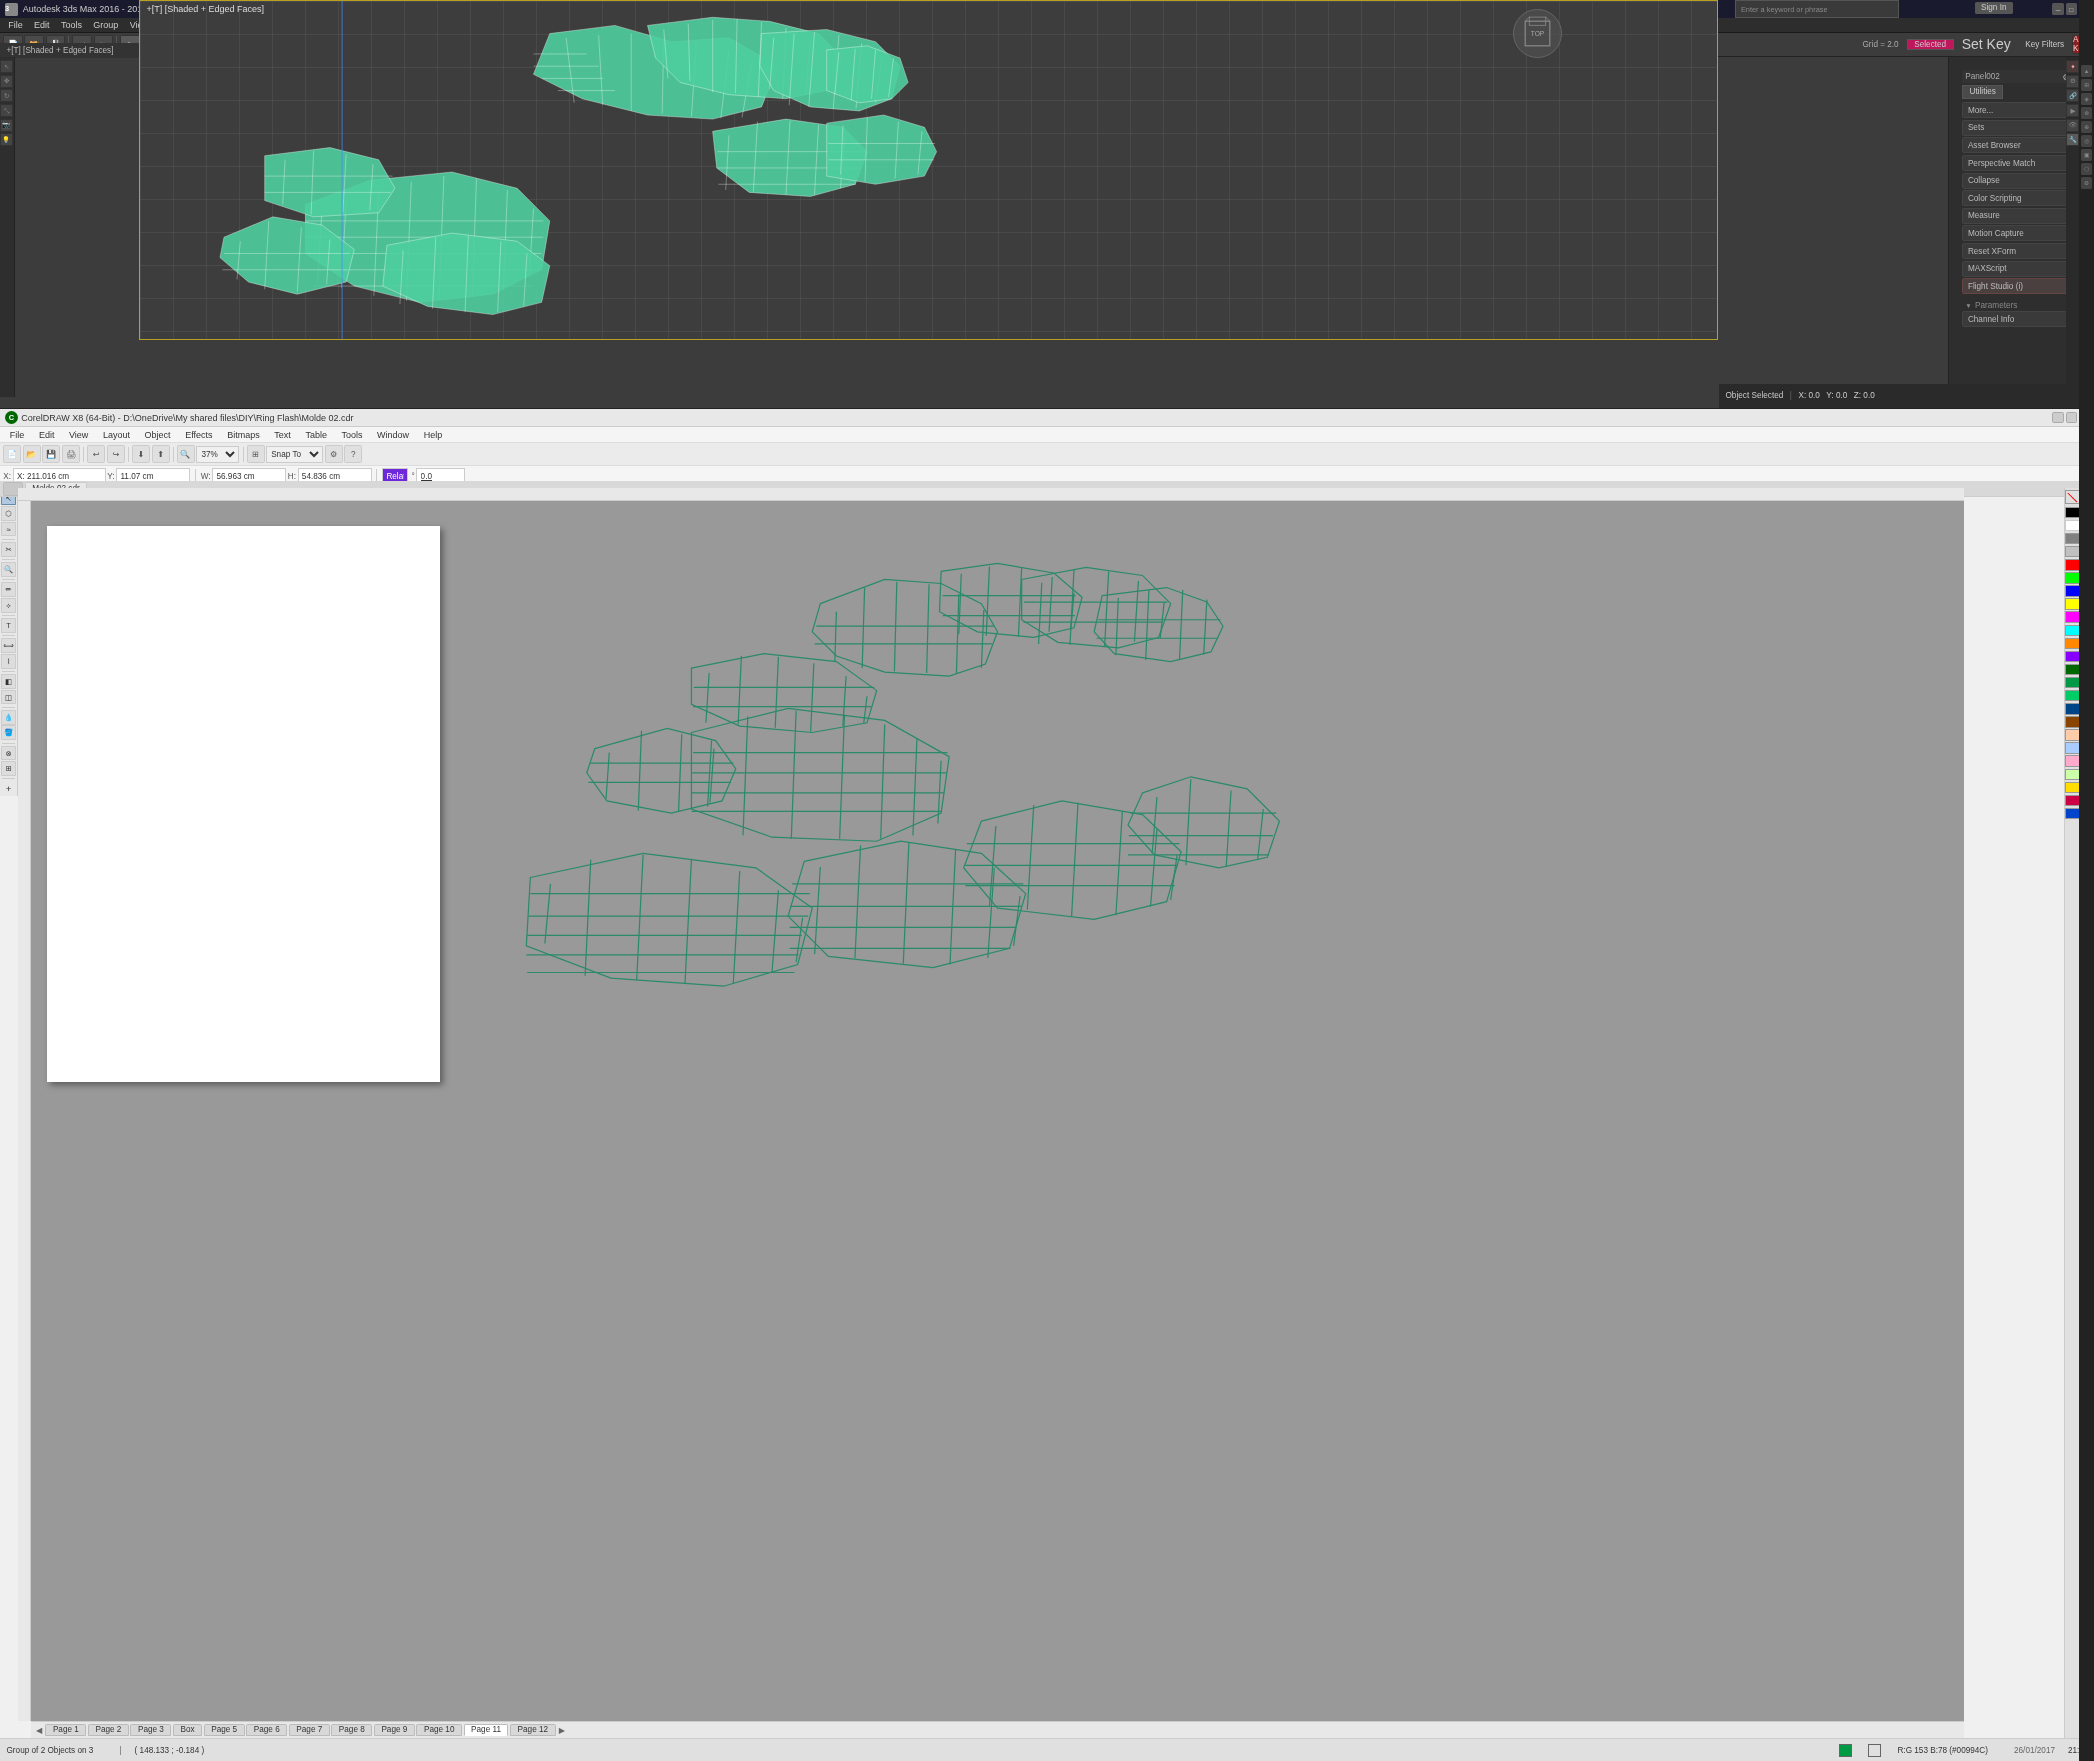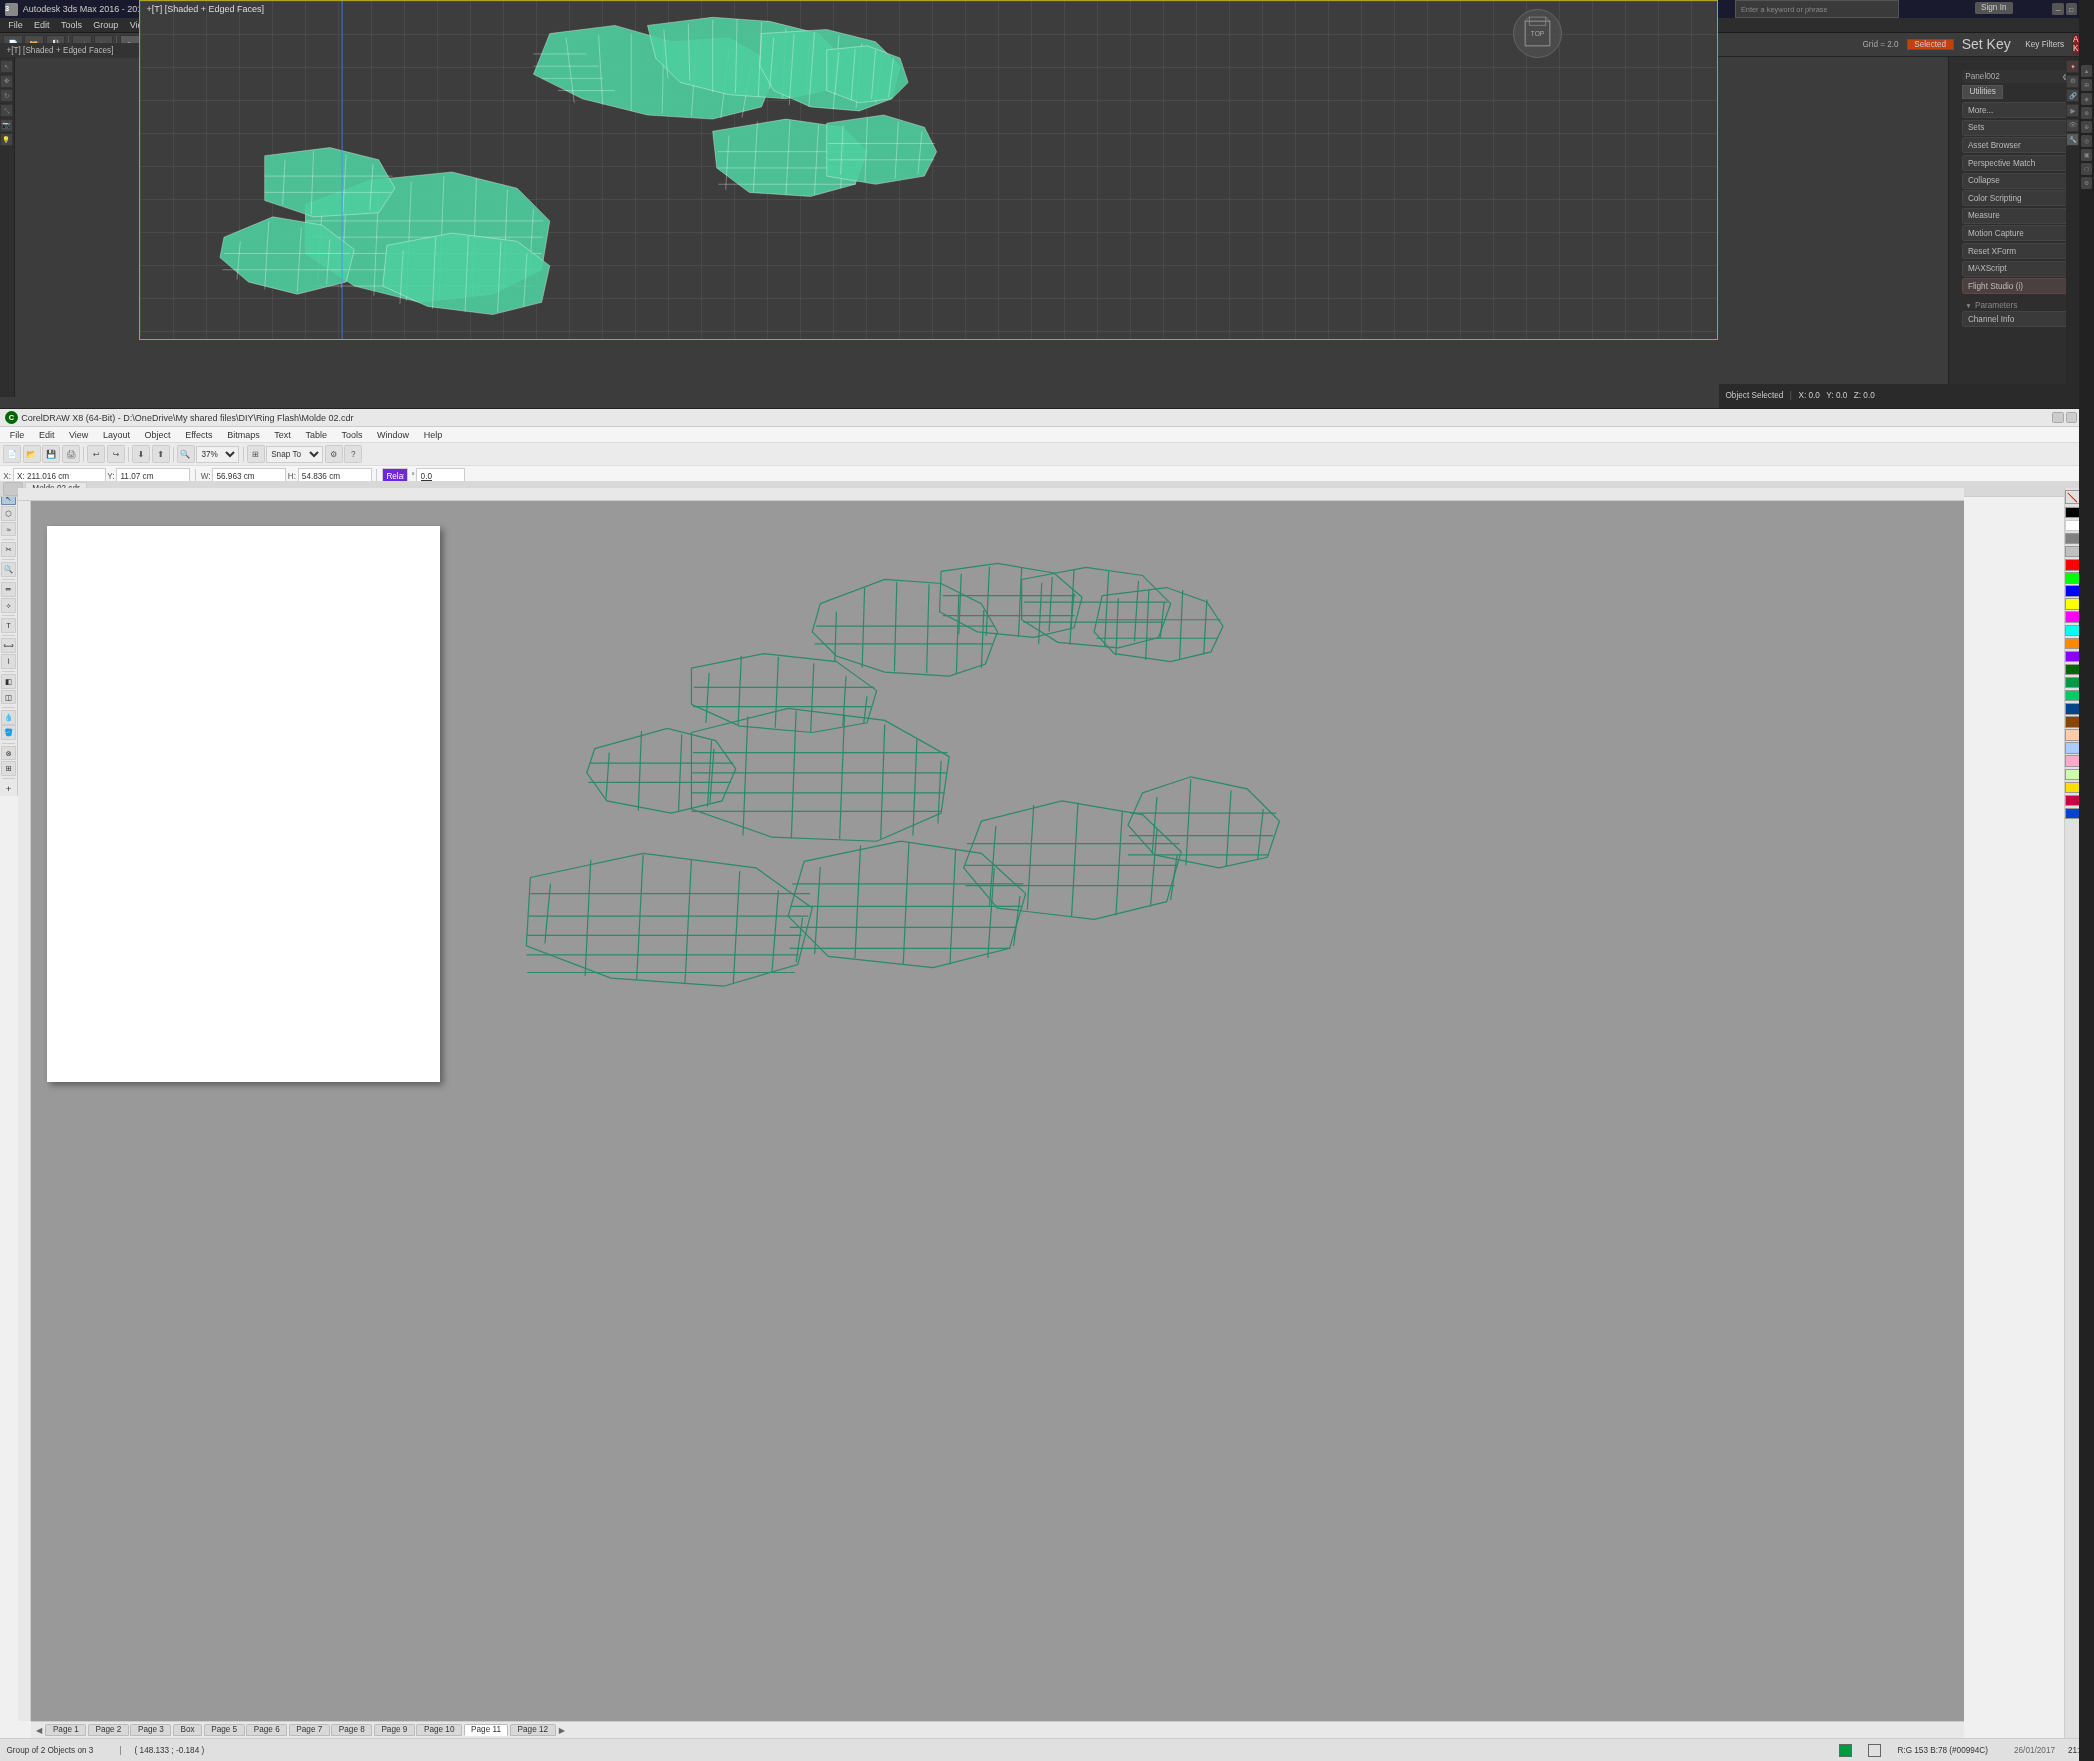--- a/index.html
+++ b/index.html
@@ -633,21 +633,21 @@
     <div class="tb-separator"></div>
     <select class="tb-dropdown" style="width:49px;">
       <option>Persp</option>
       <option>Front</option>
       <option>Top</option>
     </select>
     <div class="tb-btn">⊞</div>
     <div class="tb-btn">🔍</div>
     <div style="flex:1"></div>
     <div style="font-size:8.2px;color:#aaa;padding:0 6.5px;margin-left:40px;">Grid = 2.0</div>
-    <div style="font-size:8.2px;color:#ccc;padding:0 6.5px;background:#c2410c;border:0.8px solid #555;">Selected</div>
+    <div style="font-size:8.2px;color:#ccc;padding:0 6.5px;background:#be185d;border:0.8px solid #555;">Selected</div>
     <div style="font-size:14px;color:#ccc;padding:0 6.5px;">Set Key</div>
     <div style="font-size:8.2px;color:#ccc;padding:0 6.5px;">Key Filters</div>
     <div class="tb-btn" style="background:#882222;color:#fcc;">Auto Key</div>
   </div>
 
   <div id="breadcrumb-3d">
     <span>+[T] [Shaded + Edged Faces]</span>
   </div>
 
   <div id="left-tools">

